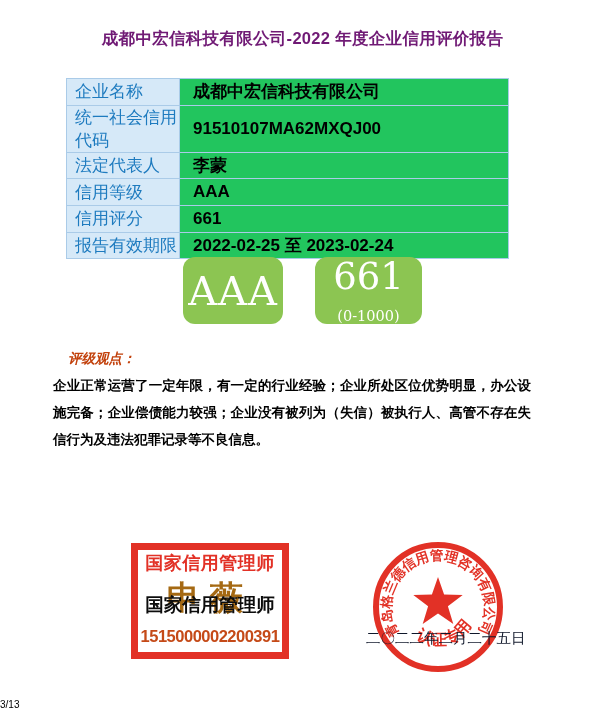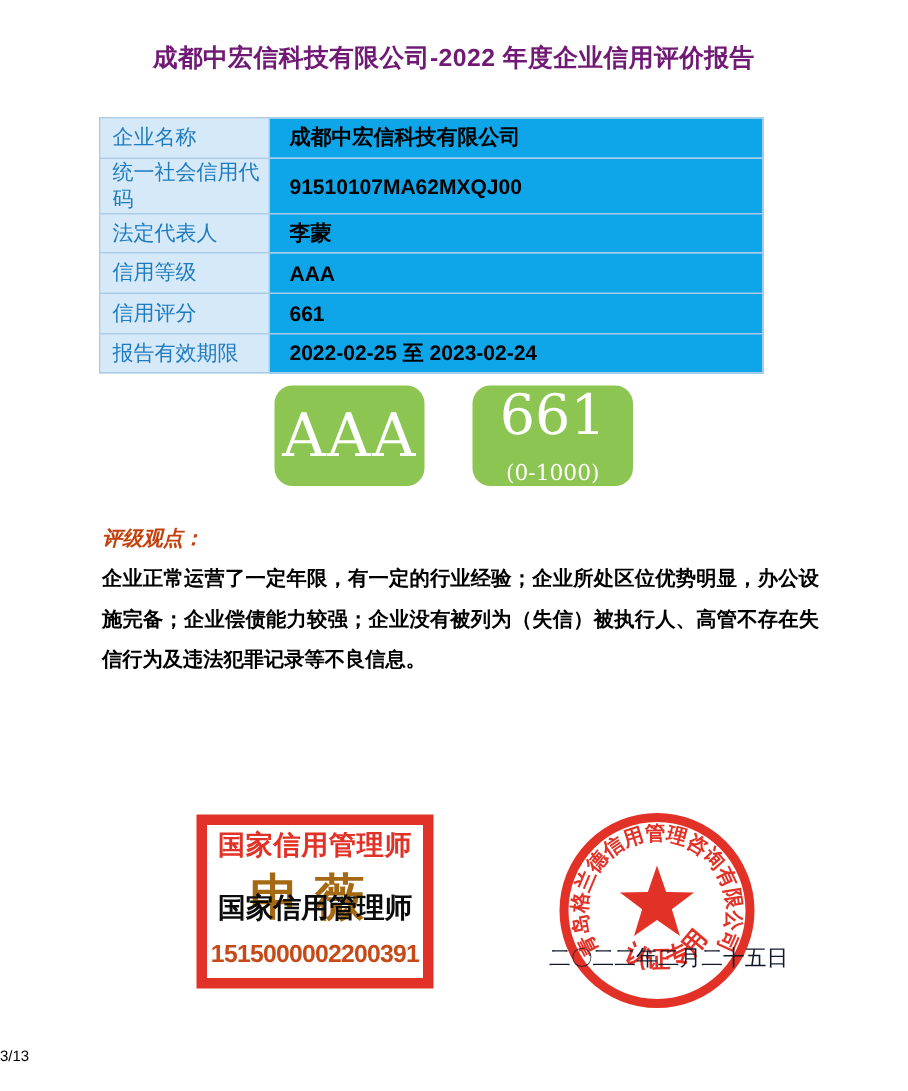--- a/index.html
+++ b/index.html
@@ -28,31 +28,31 @@
     position: absolute;
     left: 66px;
     top: 78px;
     width: 443px;
     border-collapse: collapse;
     table-layout: fixed;
   }
   table.info td {
     border: 1px solid #aacbe8;
     height: 26.7px;
-    font-size: 14px;
+    font-size: 17px;
     vertical-align: middle;
   }
   td.lbl {
     width: 113px;
     background: #d6e9f8;
     color: #1e7bbf;
     padding-left: 8px;
   }
   td.val {
-    background: #0ea5e9;
+    background: #22c55e;
     color: #000000;
     font-weight: bold;
     font-size: 13px;
     padding-left: 13px;
   }
   
   .badge {
     position: absolute;
     top: 257px;
     height: 67px;
@@ -75,21 +75,21 @@
     position: absolute;
     left: 68px;
     top: 350px;
     font-size: 13.5px;
     font-weight: bold;
     color: #c2410c;
     font-style: italic;
   }
   .opinion-body {
     position: absolute;
-    left: 68px;
+    left: 53px;
     top: 372px;
     width: 478px;
     font-size: 13.5px;
     font-weight: bold;
     color: #000000;
     line-height: 27px;
     text-align: justify;
   }
   
   .stamp-rect {

